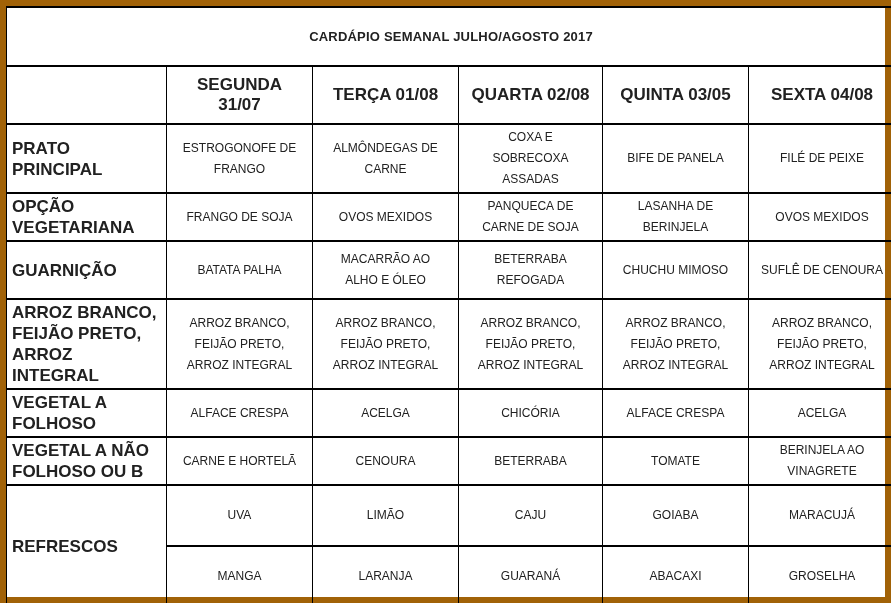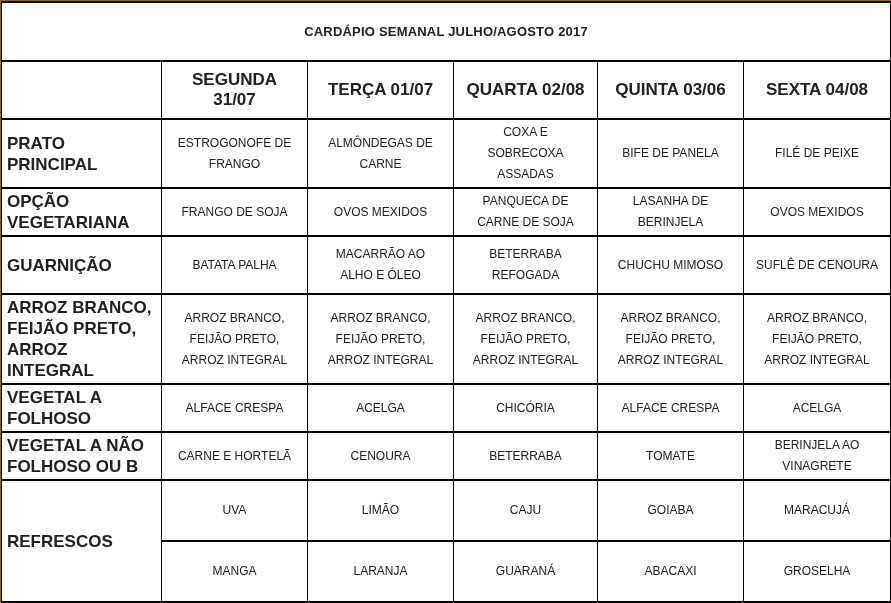--- a/index.html
+++ b/index.html
@@ -1,20 +1,20 @@
 <!DOCTYPE html>
 <html><head>
 <meta charset="utf-8">
 <style>
   html,body{margin:0;padding:0;background:#ffffff;}
   .frame{
     width:891px;
     height:603px;
     box-sizing:border-box;
-    border:1px solid #a16207;
+    border:6px solid #a16207;
     background:#ffffff;
     font-family:"Liberation Sans",sans-serif;
     color:#212121;
   }
   table.menu{
     border-collapse:collapse;
     table-layout:fixed;
     width:889px;
   }
   table.menu th, table.menu td{
@@ -69,23 +69,23 @@
     </colgroup>
 
     <tbody>
         <tr style="height:59px">
       <td class="title-cell" colspan="6">CARDÁPIO SEMANAL JULHO/AGOSTO 2017</td>
     </tr>
 
     <tr style="height:58px">
       <th class="corner"></th>
       <th class="day">SEGUNDA  31/07</th>
-      <th class="day">TERÇA 01/07</th>
+      <th class="day">TERÇA 01/08</th>
       <th class="day">QUARTA 02/08</th>
-      <th class="day">QUINTA 03/06</th>
+      <th class="day">QUINTA 03/05</th>
       <th class="day">SEXTA 04/08</th>
     </tr>
 
     <tr style="height:60px">
       <td class="lbl">PRATO PRINCIPAL</td>
       <td class="data">ESTROGONOFE DE FRANGO</td>
       <td class="data">ALMÔNDEGAS DE CARNE</td>
       <td class="data">COXA E SOBRECOXA ASSADAS</td>
       <td class="data">BIFE DE PANELA</td>
       <td class="data">FILÉ DE PEIXE</td>

